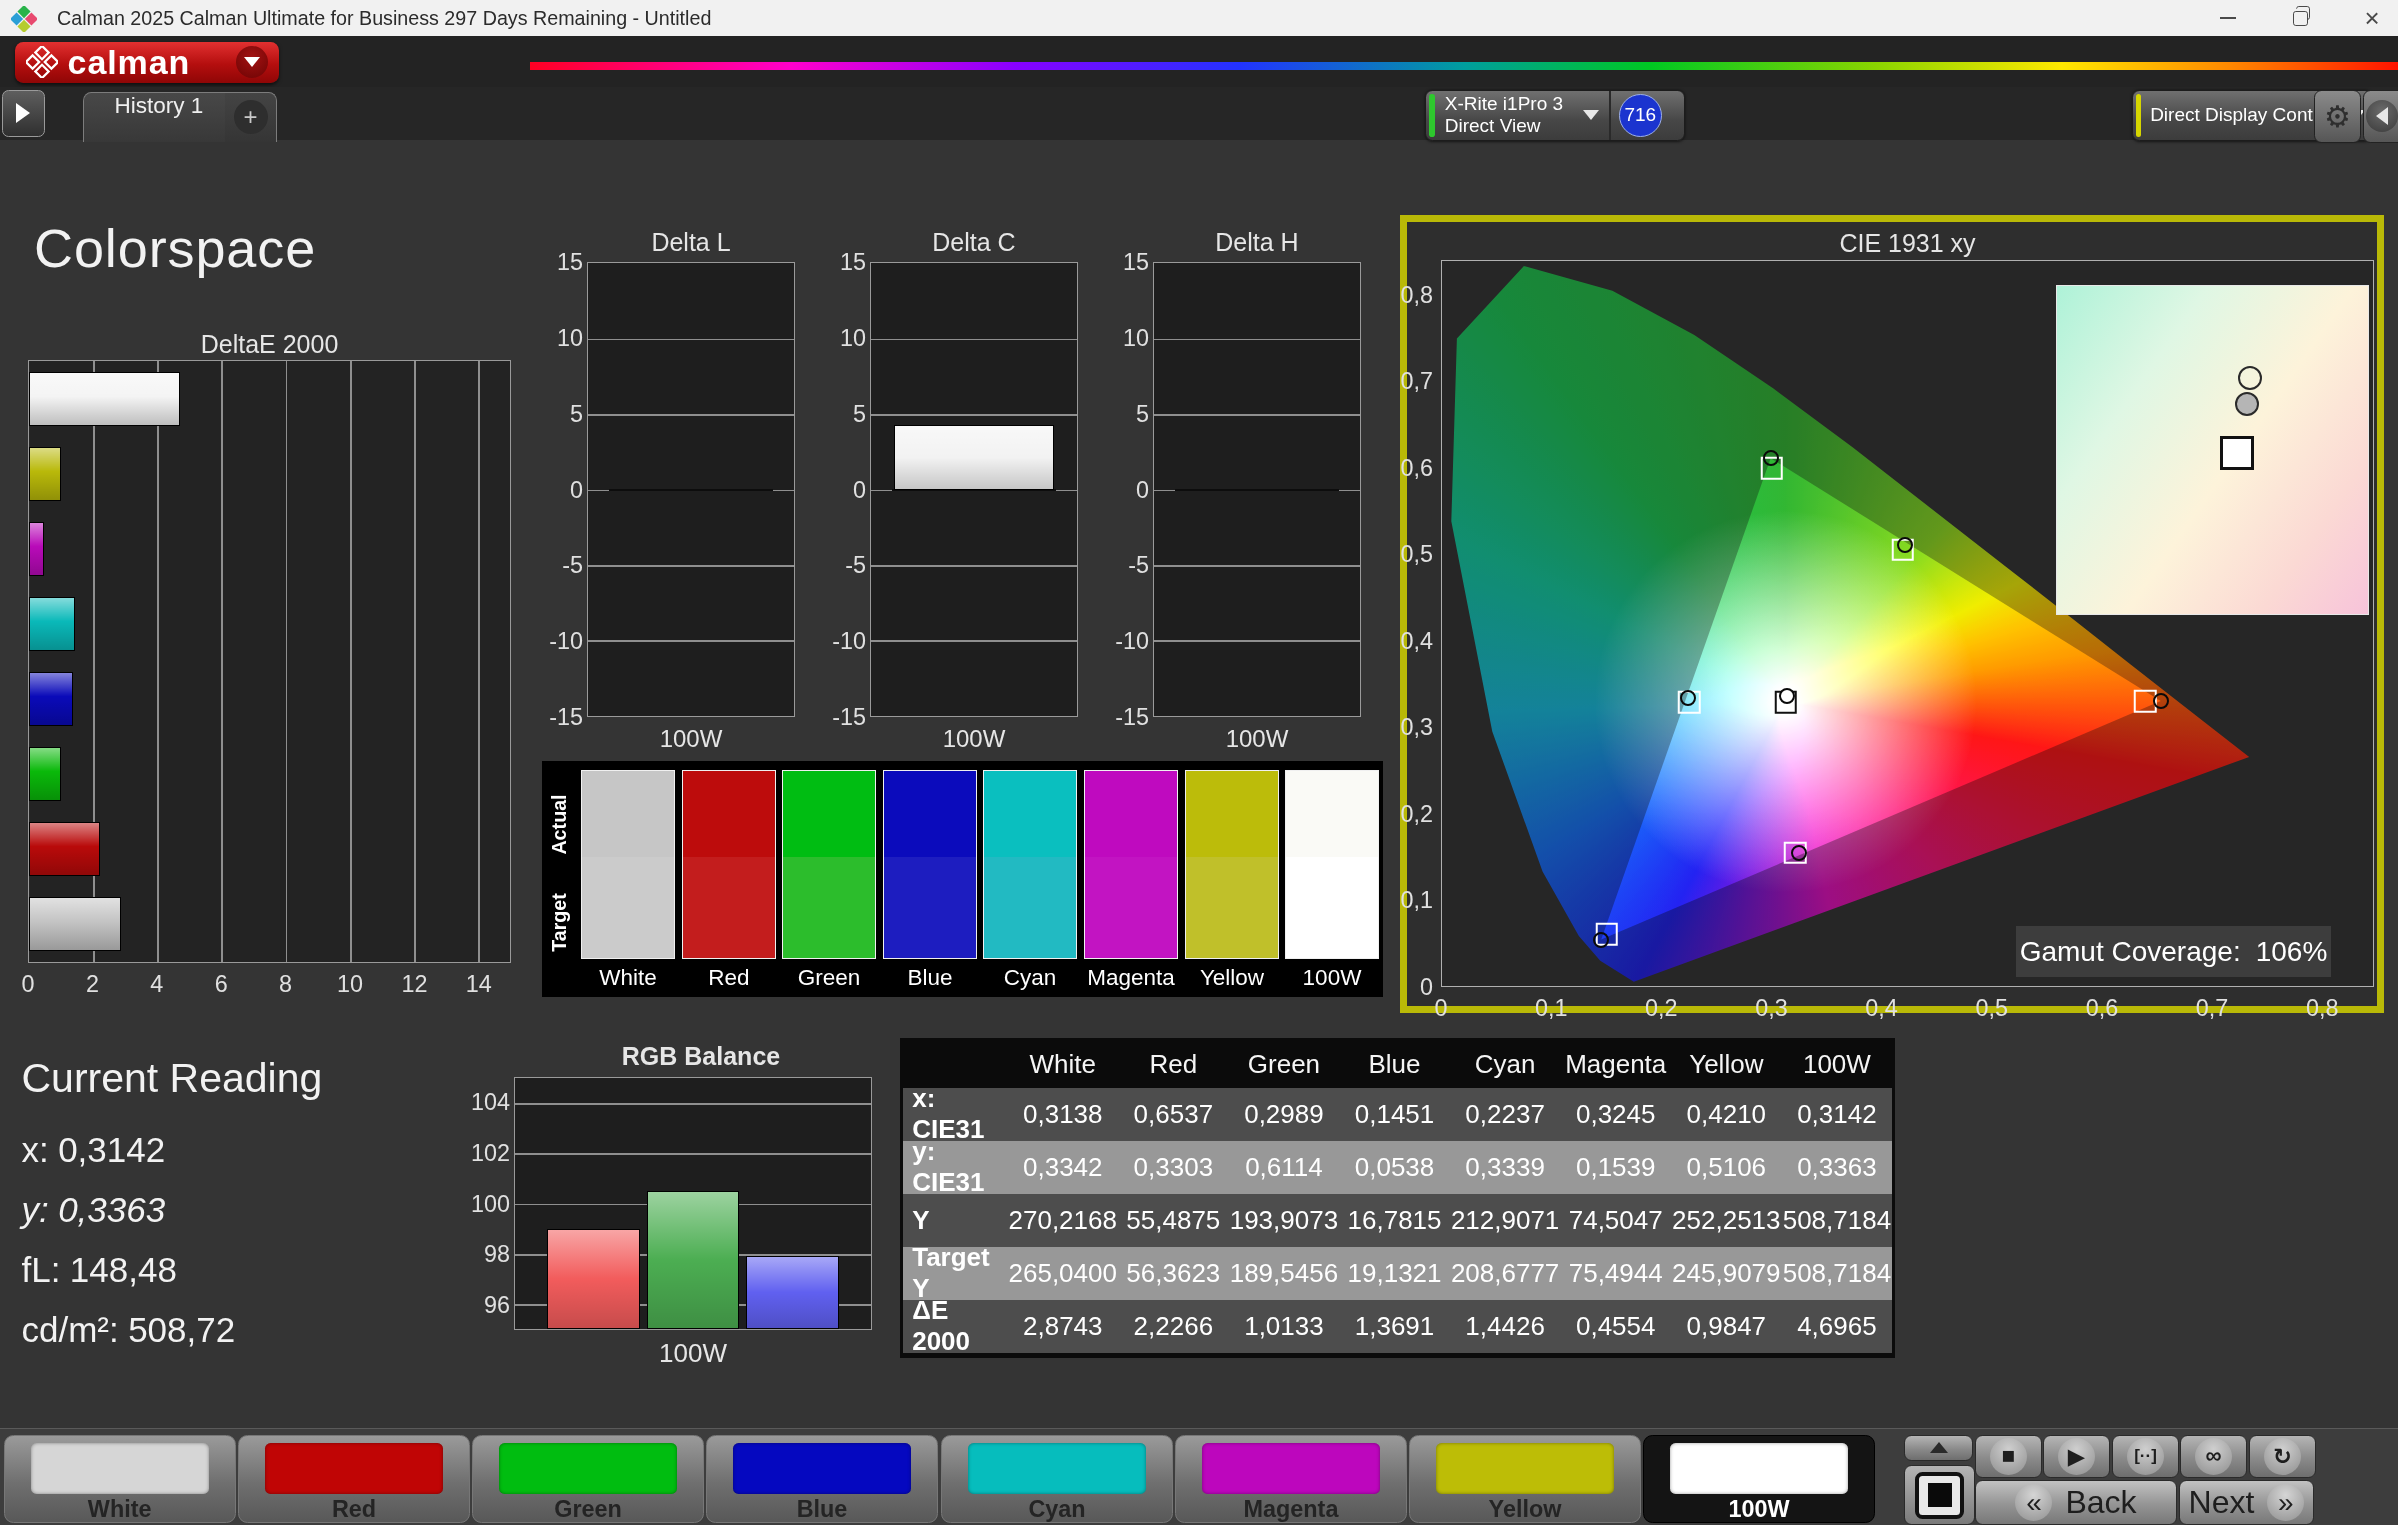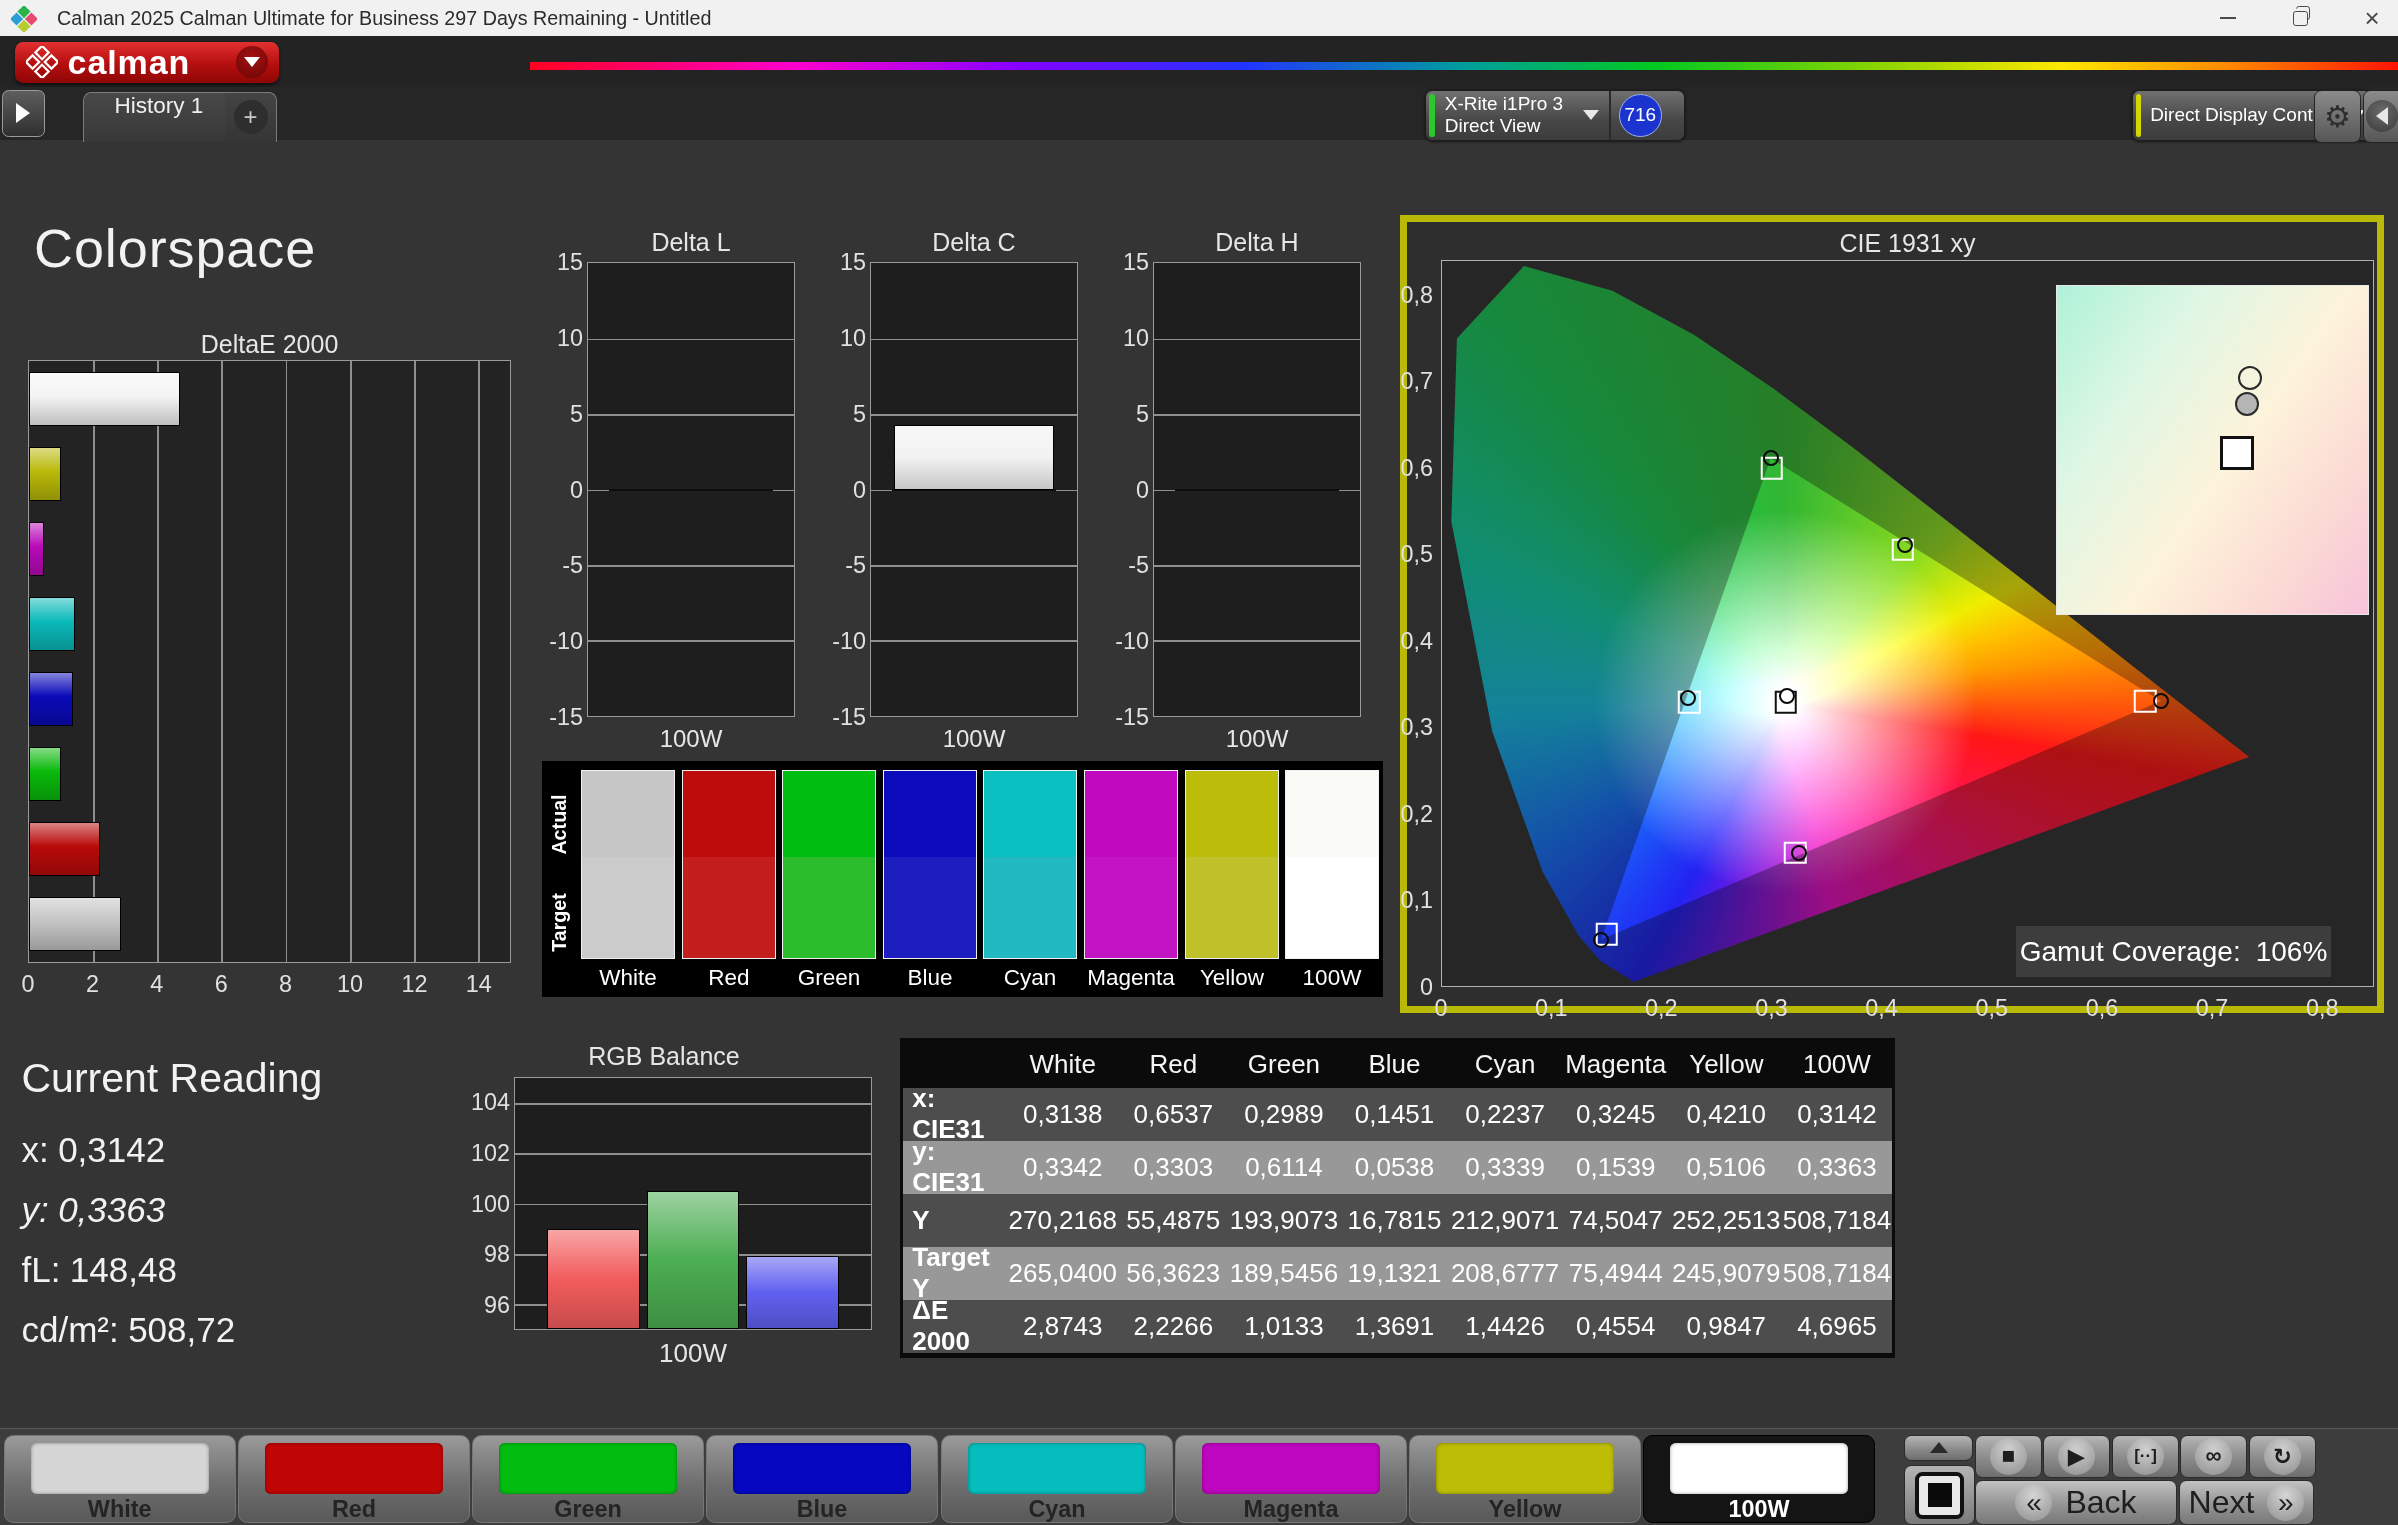--- a/index.html
+++ b/index.html
@@ -448,21 +448,21 @@
 </div>
 
 <div id="curread">
   <div class="crtitle">Current Reading</div>
   <div class="crline" style="top:1130px;"><span>x:</span><span>0,3142</span></div>
   <div class="crline" style="top:1190px;font-style:italic;"><span>y:</span><span>0,3363</span></div>
   <div class="crline" style="top:1250px;"><span>fL:</span><span>148,48</span></div>
   <div class="crline" style="top:1310px;"><span>cd/m²:</span><span>508,72</span></div>
 </div>
 
-<div class="charttitle" style="left:485px;top:1042px;width:358px;">RGB Balance</div>
+<div class="charttitle" style="left:522px;top:1042px;width:358px;font-weight:bold;">RGB Balance</div>
 <div class="plot" style="left:514px;top:1077px;width:358px;height:253px;background:#1e1e1e;">
     <div class="hgrid" style="top: 10%;"></div>
     <div class="hgrid" style="top: 30%;"></div>
     <div class="hgrid" style="top: 50%;"></div>
     <div class="hgrid" style="top: 70%;"></div>
     <div class="hgrid" style="top: 90%;"></div>
     <div class="vbar" style="width: 26%; left: 9%; bottom: 0px; height: 40%; background-color: rgb(242, 92, 92);"></div>
     <div class="vbar" style="width: 26%; left: 37%; bottom: 0px; height: 55%; background-color: rgb(76, 174, 82);"></div>
     <div class="vbar" style="width: 26%; left: 65%; bottom: 0px; height: 29%; background-color: rgb(96, 96, 240);"></div>
   </div>

